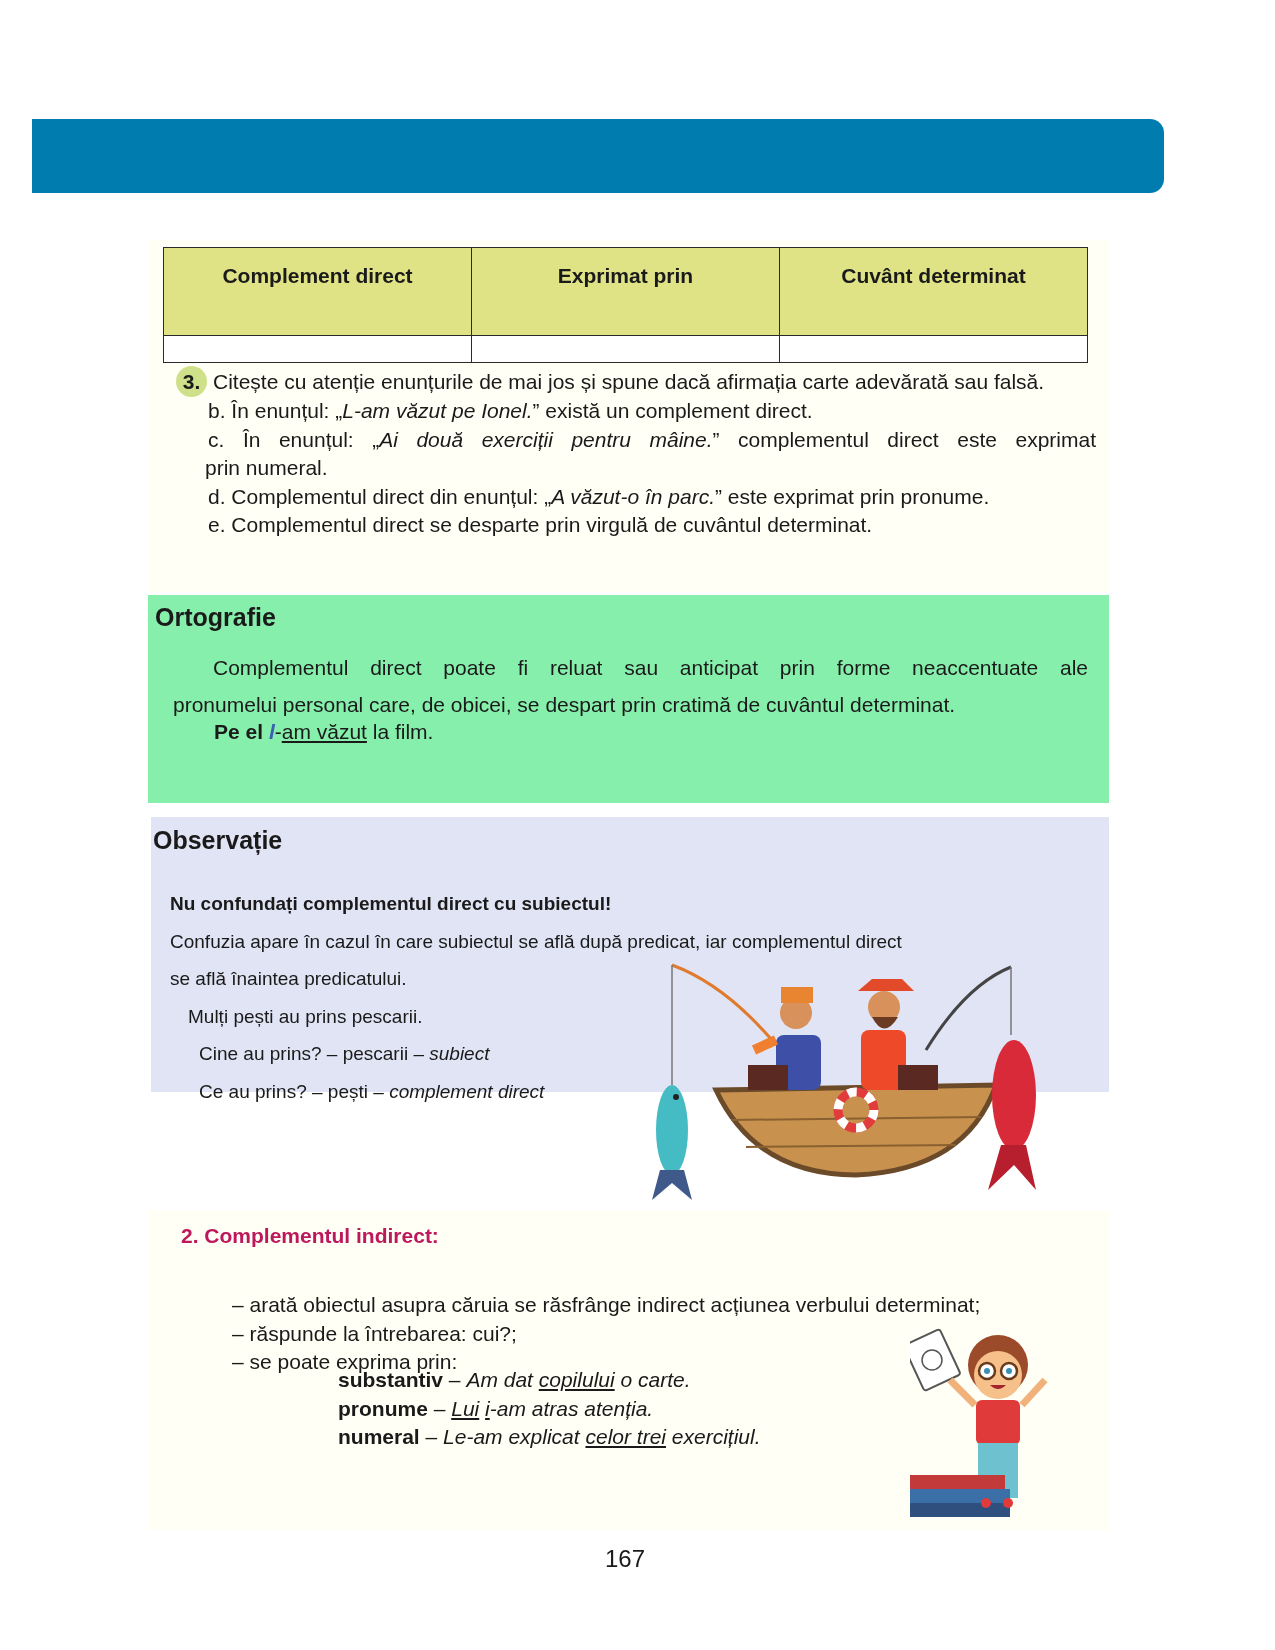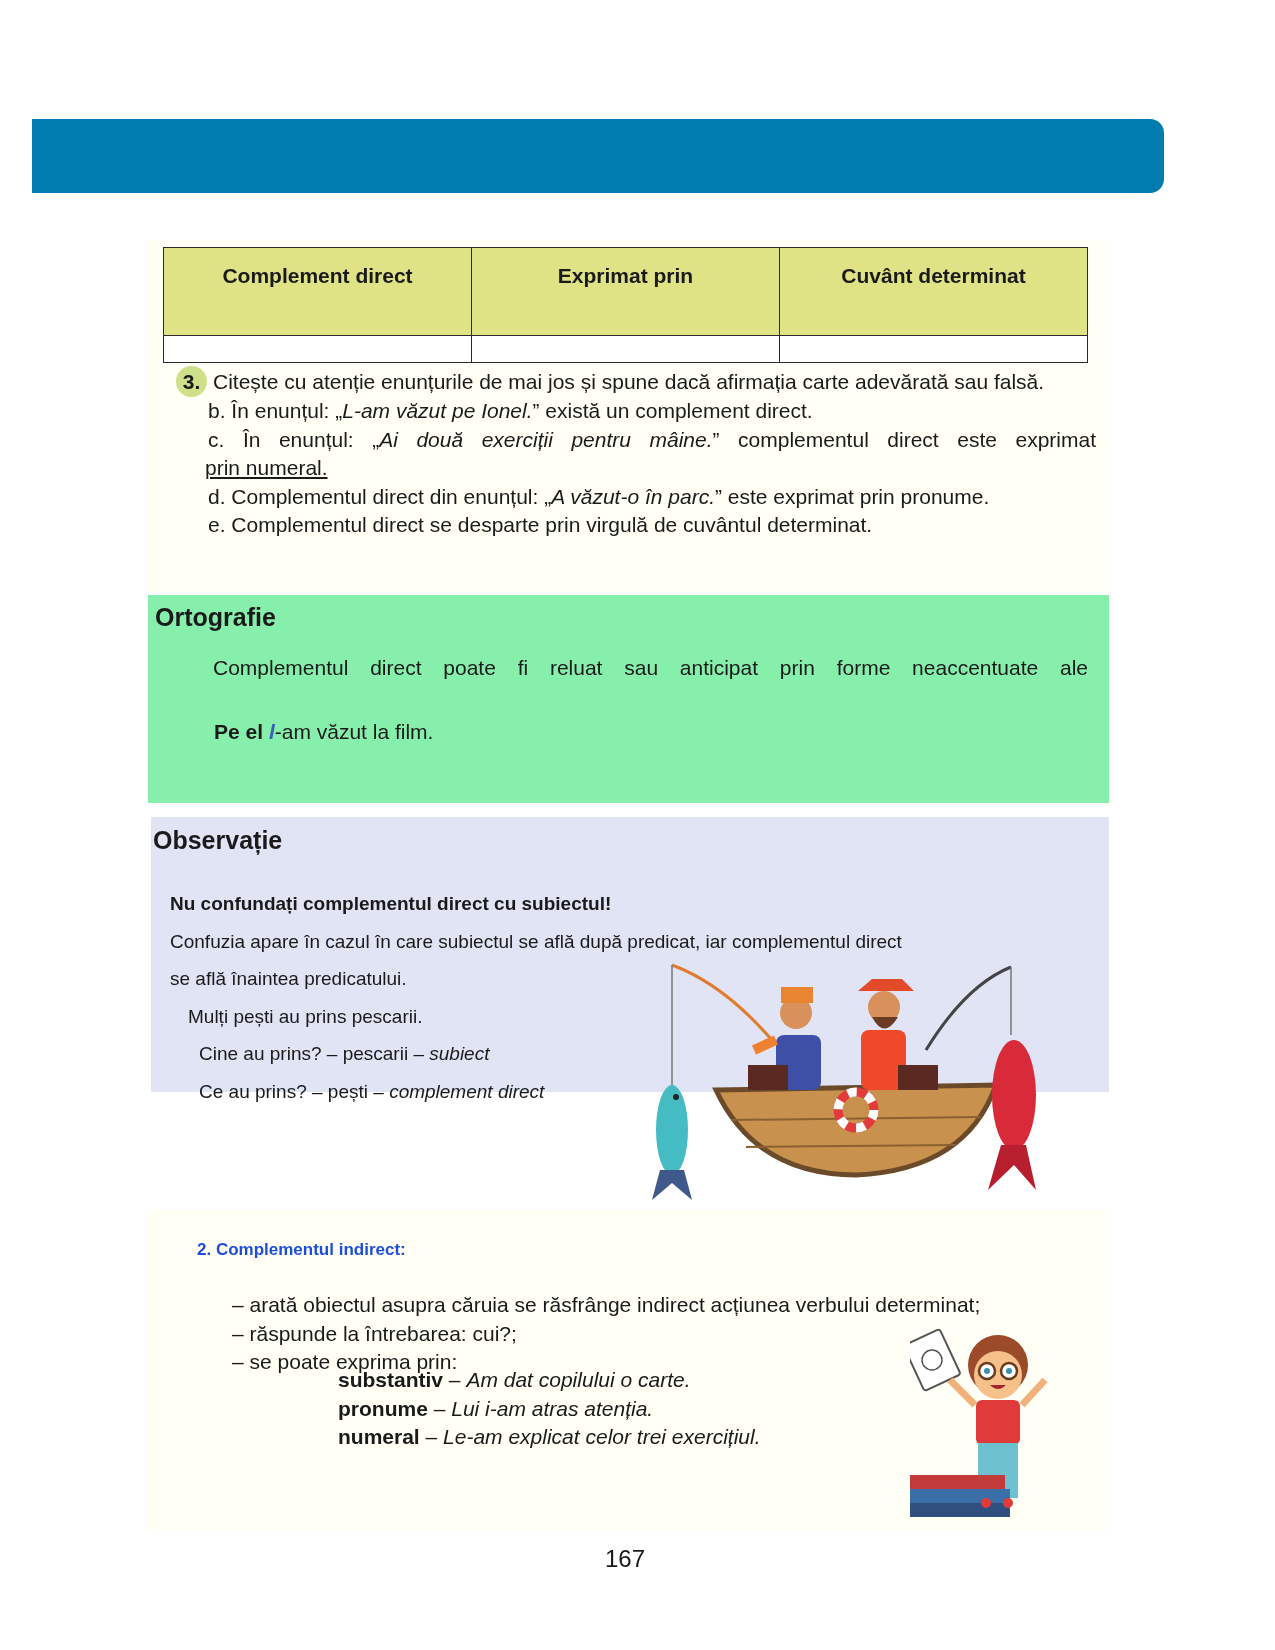--- a/index.html
+++ b/index.html
@@ -7,38 +7,38 @@
   .banner{position:absolute;left:32px;top:119px;width:1132px;height:74px;background:#007dae;border-radius:0 14px 14px 0;}
   .cream{position:absolute;left:148px;top:240px;width:961px;height:352px;background:#fffff5;}
   table.cd{position:absolute;left:163px;top:247px;width:925px;border-collapse:collapse;}
   table.cd td,table.cd th{border:1.5px solid #2a2a2a;}
   table.cd th{background:#dfe386;height:70px;font-weight:bold;font-size:21px;text-align:center;vertical-align:top;padding-top:16px;width:33.3%;}
   table.cd td{height:24px;background:#fff;}
   .ex3{position:absolute;left:176px;top:368px;width:920px;font-size:21px;line-height:28.6px;}
   .badge{display:inline-block;width:31px;height:31px;border-radius:50%;background:#cfe08a;text-align:center;font-weight:bold;line-height:31px;margin-right:6px;vertical-align:middle;margin-top:-4px;}
   .ex3 .it{padding-left:32px;}
   .ex3 .just{text-align:justify;text-align-last:justify;padding-left:32px;}
-  .ex3 .cont{padding-left:30px;margin-left:-1px;text-decoration:underline;}
+  .ex3 .cont{padding-left:30px;margin-left:-1px;}
   i{font-style:italic;}
   .ortho{position:absolute;left:148px;top:595px;width:961px;height:208px;background:#86efac;}
   .ortho h2{position:absolute;left:7px;top:8px;margin:0;font-size:25px;font-weight:bold;}
   .ortho .p1{position:absolute;left:25px;top:54px;width:915px;font-size:21px;line-height:37px;}
   .ortho .p1 .l1{text-indent:40px;text-align:justify;text-align-last:justify;}
   .ortho .ex{position:absolute;left:66px;top:125px;font-size:21px;}
   .slash{color:#3b5fb5;font-weight:bold;font-style:italic;}
-  .u{}
+  .u{text-decoration:underline;}
   .obs{position:absolute;left:151px;top:817px;width:958px;height:275px;background:#e1e4f4;}
   .obs h2{position:absolute;left:2px;top:9px;margin:0;font-size:25px;font-weight:bold;}
   .obs .body{position:absolute;left:19px;top:52px;width:900px;font-size:19px;line-height:37.5px;margin-top:16px;}
   .obs .b{font-weight:bold;}
   .obs .i1{padding-left:18px;}
   .obs .i2{padding-left:29px;}
   .fishing{position:absolute;left:636px;top:955px;width:470px;height:250px;}
   .ci{position:absolute;left:148px;top:1210px;width:961px;height:320px;background:#fffff5;}
-  .ci h3{position:absolute;left:33px;top:14px;margin:16px;color:#1d4ed8;font-size:17px;font-weight:bold;}
+  .ci h3{position:absolute;left:33px;top:14px;margin:0;color:#be185d;font-size:21px;font-weight:bold;}
   .ci .lines{position:absolute;left:84px;top:70px;font-size:21px;line-height:28.6px;margin-top:11px;}
   .ci .types{position:absolute;left:190px;top:156px;font-size:21px;line-height:28.6px;}
   .kid{position:absolute;left:910px;top:1325px;width:160px;height:210px;}
   .pgnum{position:absolute;left:0;width:1250px;top:1545px;text-align:center;font-size:24px;}
 </style>
 </head>
 <body>
 
 <div class="banner"></div>
 
@@ -65,20 +65,21 @@
   <div class="just"><span>c. În enunțul: „</span><i>Ai două exerciții pentru mâine.</i><span>” complementul direct este exprimat</span></div>
   <div class="cont">prin numeral.</div>
   <div class="it"><span>d. Complementul direct din enunțul: „</span><i>A văzut-o în parc.</i><span>” este exprimat prin pronume.</span></div>
   <div class="it">e. Complementul direct se desparte prin virgulă de cuvântul determinat.</div>
 </div>
 
 <div class="ortho">
   <h2>Ortografie</h2>
   <div class="p1">
     <div class="l1">Complementul direct poate fi reluat sau anticipat prin forme neaccentuate ale</div>
+    <div>pronumelui personal care, de obicei, se despart prin cratimă de cuvântul determinat.</div>
   </div>
   <div class="ex"><b>Pe el</b> <span class="slash">l</span><span>-</span><span class="u">am văzut</span><span> la film.</span></div>
 </div>
 
 <div class="obs">
   <h2>Observație</h2>
   <div class="body">
     <div class="b">Nu confundați complementul direct cu subiectul!</div>
     <div>Confuzia apare în cazul în care subiectul se află după predicat, iar complementul direct</div>
     <div>se află înaintea predicatului.</div>

